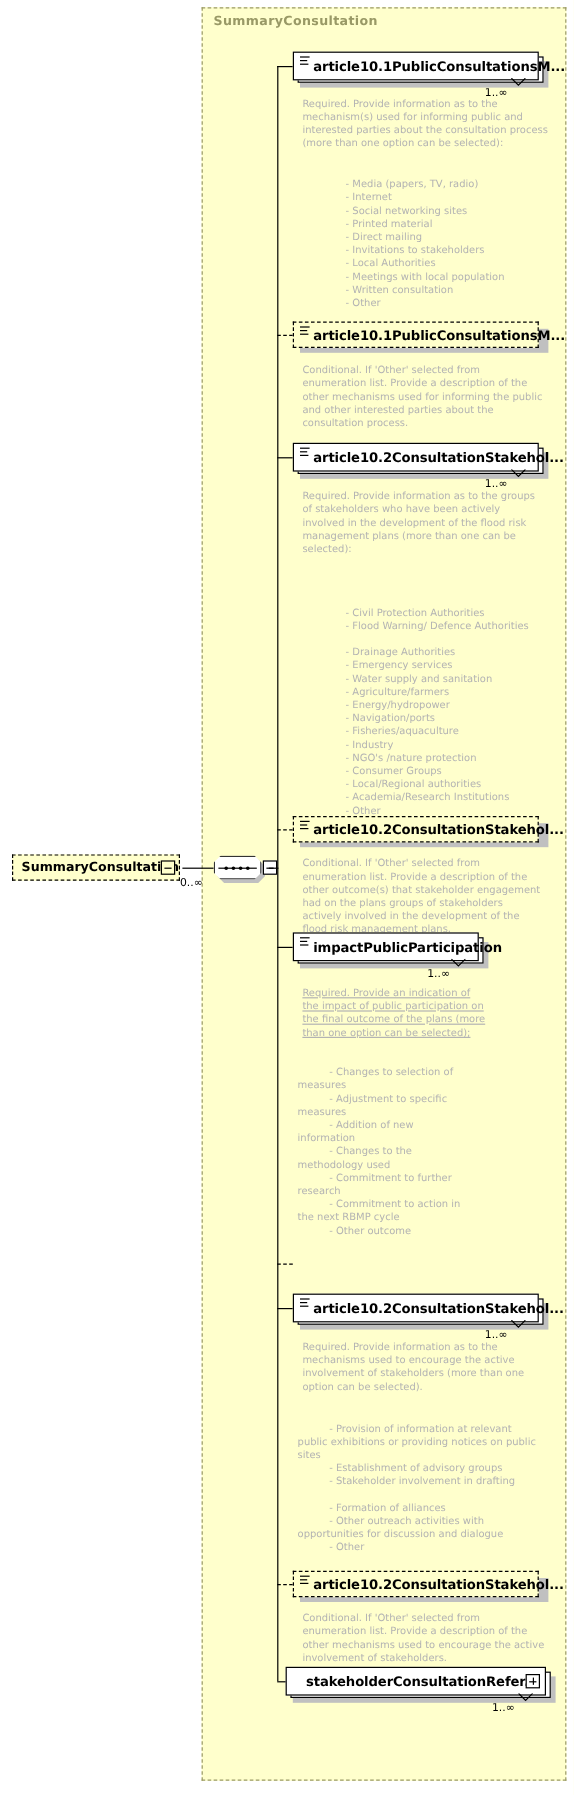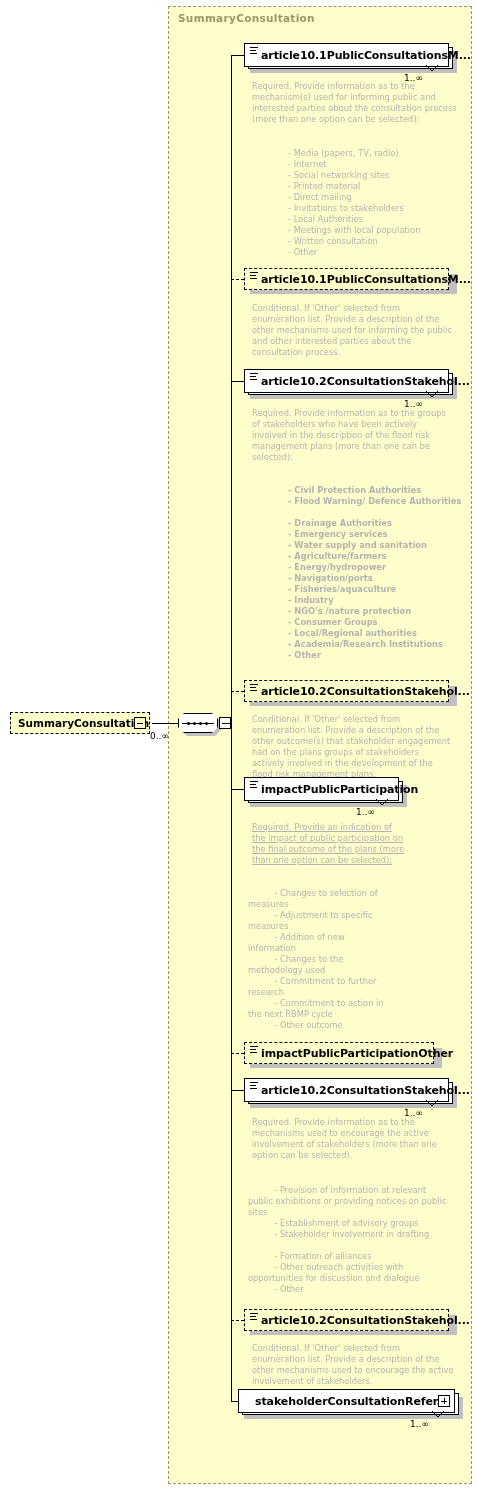--- a/index.html
+++ b/index.html
@@ -220,24 +220,24 @@
       <span class="chev">
         <svg width="12" height="7" viewBox="0 0 12 7">
             <path d="M0 0 L6 6 L12 0" fill="none" stroke="#000" stroke-width="1"></path>
           </svg>
       </span>
     </div>
     <span class="card" style="left:160px;top:30px;">1..∞</span>
   </div>
   <div class="ann" style="left:252px;top:408px;width:210px;">Required. Provide information as to the groups
 of stakeholders who have been actively
-involved in the description of the flood risk
+involved in the development of the flood risk
 management plans (more than one can be
 selected):</div>
-  <div class="ann" style="left:288px;top:485px;width:190px;font-weight:bold;" id="opts2">- Civil Protection Authorities
+  <div class="ann" style="left:288px;top:505px;width:190px;" id="opts2">- Civil Protection Authorities
 - Flood Warning/ Defence Authorities
 
 - Drainage Authorities
 - Emergency services
 - Water supply and sanitation
 - Agriculture/farmers
 - Energy/hydropower
 - Navigation/ports
 - Fisheries/aquaculture
 - Industry
@@ -297,31 +297,20 @@
 information
           - Changes to the
 methodology used
           - Commitment to further
 research
           - Commitment to action in
 the next RBMP cycle
           - Other outcome</div>
 
   <div class="dln" style="left:231px;top:1053px;width:13px;"></div>
-  <div class="node" style="left:244px;top:1042px;">
-    <div class="eshadow" style="left:6px;top:6px;width:192px;height:20px;"></div>
-    <div class="ebox dashed" style="width:190px;height:22px;">
-      <span class="enum-icon">
-          <span></span>
-          <span></span>
-          <span></span>
-        </span>
-      <span class="elabel">impactPublicParticipationOther</span>
-    </div>
-  </div>
 
   <div class="ln hline" style="left:231px;top:1090px;width:13px;"></div>
   <div class="node" style="left:244px;top:1078px;">
     <div class="eshadow" style="left:6px;top:8px;width:207px;height:22px;"></div>
     <div class="stack1" style="left:4px;top:4px;width:205px;height:22px;"></div>
     <div class="ebox solid" style="width:205px;">
       <span class="enum-icon">
           <span></span>
           <span></span>
           <span></span>

